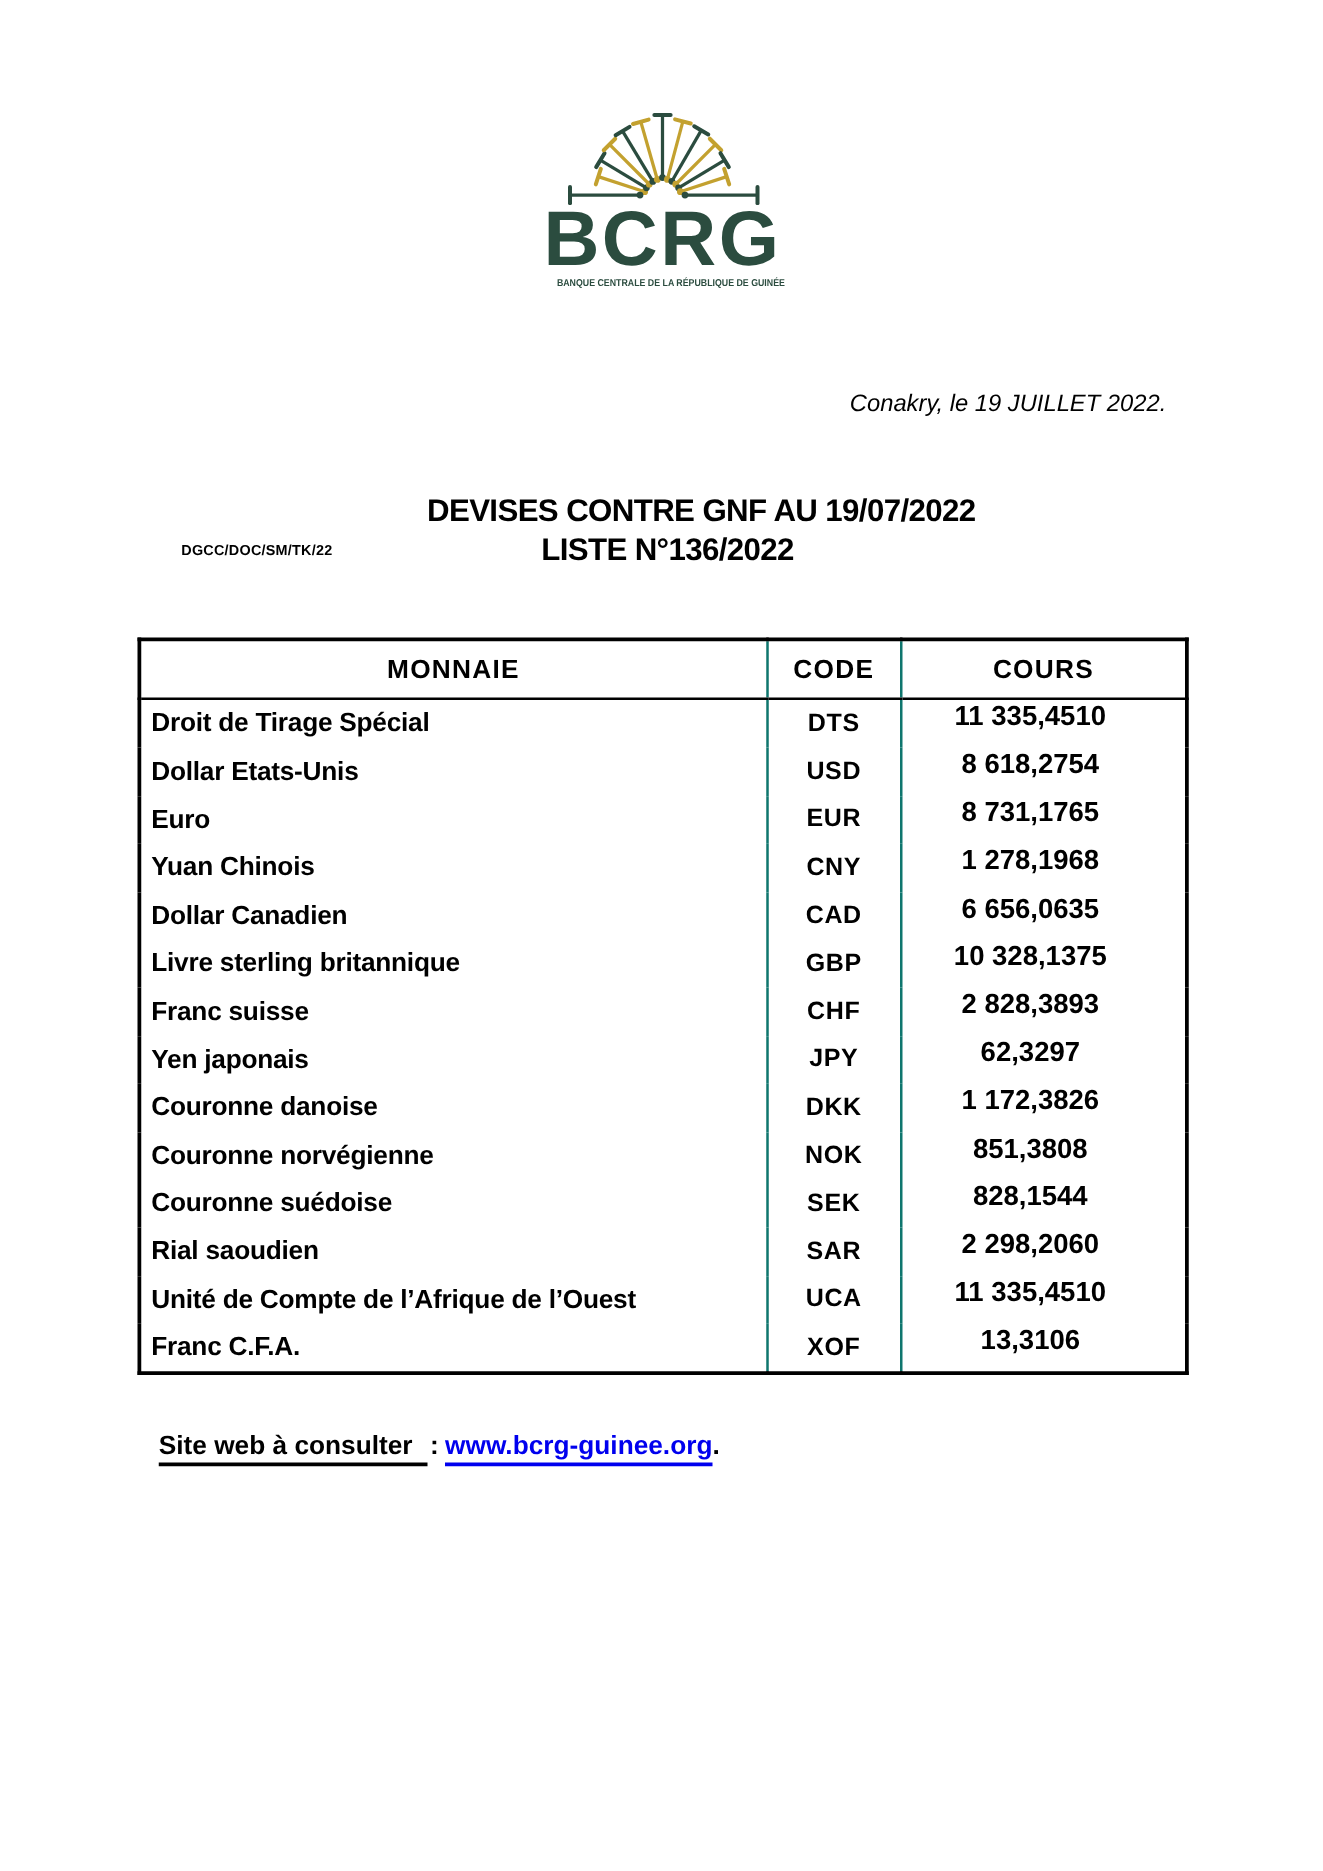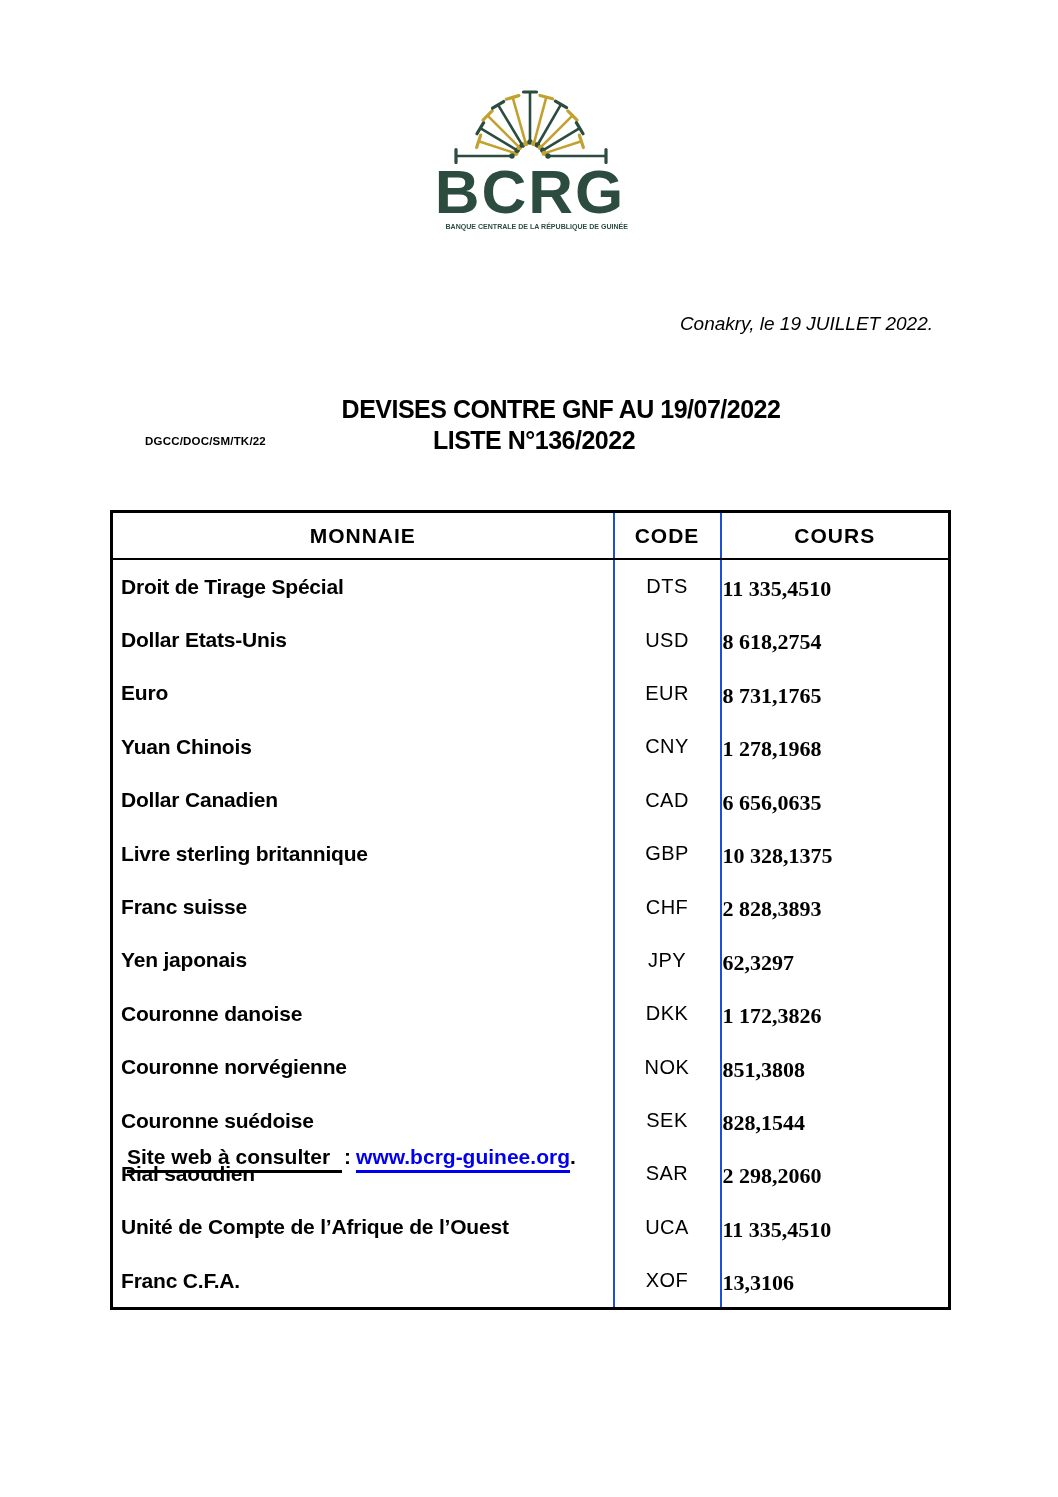--- a/index.html
+++ b/index.html
@@ -91,44 +91,44 @@
   .rates-table col.c3 { width: 229px; }
   .rates-table th {
     height: 43px;
     font-size: 21px;
     font-weight: bold;
     letter-spacing: 1px;
     text-align: center;
     vertical-align: middle;
     border-bottom: 2px solid #000;
   }
-  .rates-table th + th, .rates-table td + td { border-left: 2px solid #1d4ed8; }
+  .rates-table th + th, .rates-table td + td { border-left: 2px solid #0f766e; }
   .rates-table td { height: 36.4px; vertical-align: middle; }
   td.currency-name-cell {
     text-align: left;
     padding-left: 8px;
     font-size: 21px;
     font-weight: bold;
     letter-spacing: -0.2px;
     white-space: nowrap;
   }
   td.currency-code-cell {
     text-align: center;
     font-size: 20px;
-    font-weight: normal;
+    font-weight: bold;
     letter-spacing: 0.5px;
   }
   td.currency-rate-cell {
-    text-align: left;
+    text-align: center;
     padding-right: 22px;
-    font-family: Liberation Serif, serif;
+    font-family: Liberation Sans, sans-serif;
     font-size: 22px;
     font-weight: bold;
     vertical-align: top;
-    padding-top: 16px;
+    padding-top: 0;
     white-space: nowrap;
   }
 
   
   .site-footer {
     position: absolute;
     left: 127px;
     top: 1127px;
     font-size: 21px;
     font-weight: bold;

